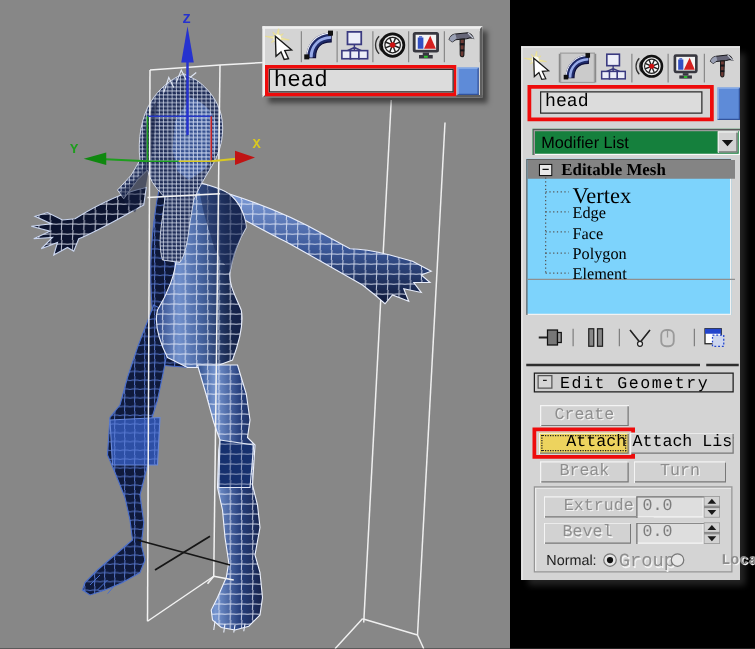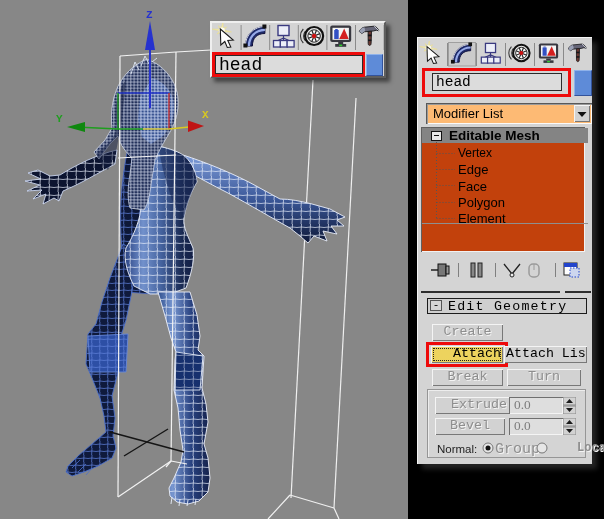--- a/index.html
+++ b/index.html
@@ -8,21 +8,21 @@
        font-family:"Liberation Sans",sans-serif;}
   .abs{position:absolute;}
   .mono{font-family:"Liberation Mono",monospace;}
   
   .panelface{background:#d4d4d4;}
   .btn{background:#d2d2d2;
        box-shadow:inset 1px 1px 0 #f4f4f4, inset -1px -1px 0 #787878;
        text-align:center;}
   .btndis{color:#8e8e8e;text-shadow:1px 1px 0 #f4f4f4;}
   .sunk{background:#dedede;
-        box-shadow:inset 1px 1px 0 #6f6f6f, inset -1px -1px 0 #f4f4f4;font-family:Liberation Serif, serif;}
+        box-shadow:inset 1px 1px 0 #6f6f6f, inset -1px -1px 0 #f4f4f4;}
 </style>
 </head>
 <body>
 
 <div class="abs" style="left:0;top:0;width:408px;height:519px;background:#878787;">
 <svg width="408" height="519" style="position:absolute;left:0;top:0;">
   <defs>
     <linearGradient id="lgBody" x1="0" y1="0" x2="1" y2="0">
       <stop offset="0" stop-color="#2c4585"></stop>
       <stop offset="0.25" stop-color="#7291cc"></stop>
@@ -291,51 +291,51 @@
     </svg>
   </div>
 
   <div class="abs" style="left:4px;top:30px;width:149px;height:29px;border:3px solid #ee0b0b;background:#d4d4d4;">
     <div class="abs" style="left:7px;top:2px;width:130px;height:18px;background:#dcdcdc;border:1px solid #2a2a2a;">
       <span class="mono" style="position:absolute;left:3px;top:0px;font-size:14.5px;color:#000;">head</span>
     </div>
   </div>
   <div class="abs" style="left:156px;top:32px;width:18px;height:26px;background:#5e8bd8;border-top:1px solid #8fb2ea;border-left:1px solid #8fb2ea;border-right:1px solid #33539b;border-bottom:1px solid #33539b;"></div>
 
-  <div class="abs" style="left:8px;top:65px;width:166px;height:21px;background:#fdba74;
+  <div class="abs" style="left:8px;top:65px;width:166px;height:21px;background:#15803d;
        box-shadow:inset 1px 1px 0 #585858, inset 2px 2px 0 #9a9a9a, inset -1px -1px 0 #fafafa;">
     <span style="position:absolute;left:7px;top:3px;font-size:13px;color:#000;">Modifier List</span>
     <div class="abs btn" style="right:2px;top:2px;width:16px;height:17px;">
       <svg width="16" height="17">
           <polygon points="3.5,7 12.5,7 8,12" fill="#111"></polygon>
         </svg>
     </div>
   </div>
 
-  <div class="abs" style="left:3px;top:89px;width:164px;height:125px;background:#c2410c;
-       box-shadow:inset 1px 1px 0 #606060, inset -1px -1px 0 #f2f2f2;">
+  <div class="abs" style="left:3px;top:89px;width:164px;height:125px;background:#7dd3fc;
+       box-shadow:inset 1px 1px 0 #606060, inset -1px -1px 0 #f2f2f2;font-family:Liberation Serif, serif;">
     <div class="abs" style="left:1px;top:1px;width:166px;height:15px;background:#848484;"></div>
 
     <div class="abs" style="left:10px;top:4px;width:11px;height:10px;background:#e8e8e8;border:1px solid #111;">
       <div class="abs" style="left:2px;top:3px;width:5px;height:1px;background:#111;"></div>
     </div>
     <span style="position:absolute;left:28px;top:1px;font-size:13.5px;font-weight:bold;color:#000;">Editable Mesh</span>
 
     <svg class="abs" style="left:0;top:0;" width="168" height="125">
       <g stroke="#555" stroke-width="1" stroke-dasharray="1,2" fill="none">
         <path d="M15.5,15 L15.5,91.5"></path>
         <path d="M15.5,26.5 L34,26.5"></path>
         <path d="M15.5,42.5 L34,42.5"></path>
         <path d="M15.5,58.5 L34,58.5"></path>
         <path d="M15.5,75.5 L34,75.5"></path>
         <path d="M15.5,91.5 L34,91.5"></path>
       </g>
       <line x1="1" y1="96.5" x2="167" y2="96.5" stroke="#8f8f8f"></line>
     </svg>
-    <span style="position:absolute;left:37px;top:19px;font-size:12px;color:#000;">Vertex</span>
+    <span style="position:absolute;left:37px;top:19px;font-size:18px;color:#000;">Vertex</span>
     <span style="position:absolute;left:37px;top:35px;font-size:13px;color:#000;">Edge</span>
     <span style="position:absolute;left:37px;top:52px;font-size:13px;color:#000;">Face</span>
     <span style="position:absolute;left:37px;top:68px;font-size:13px;color:#000;">Polygon</span>
     <span style="position:absolute;left:37px;top:84px;font-size:13px;color:#000;">Element</span>
   </div>
 
   <svg class="abs" style="left:0;top:220px;" width="175" height="24" id="subicons">
       <g>
         <line x1="13" y1="12" x2="20" y2="12" stroke="#222" stroke-width="1.5"></line>
         <rect x="20" y="6" width="8" height="12" fill="#777" stroke="#111"></rect>

